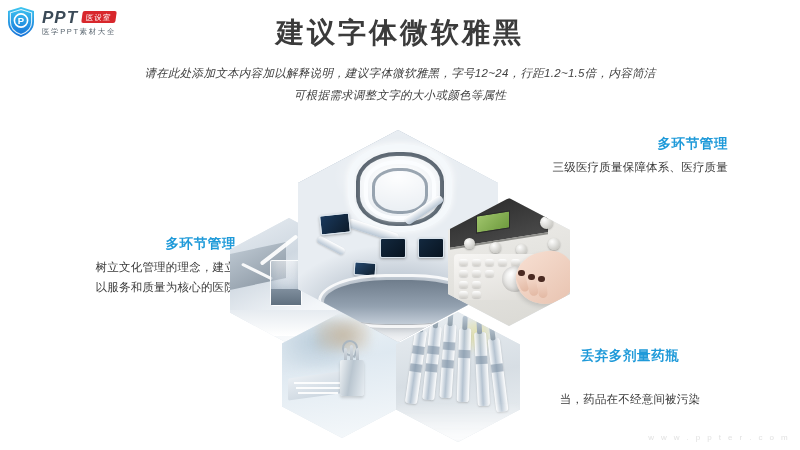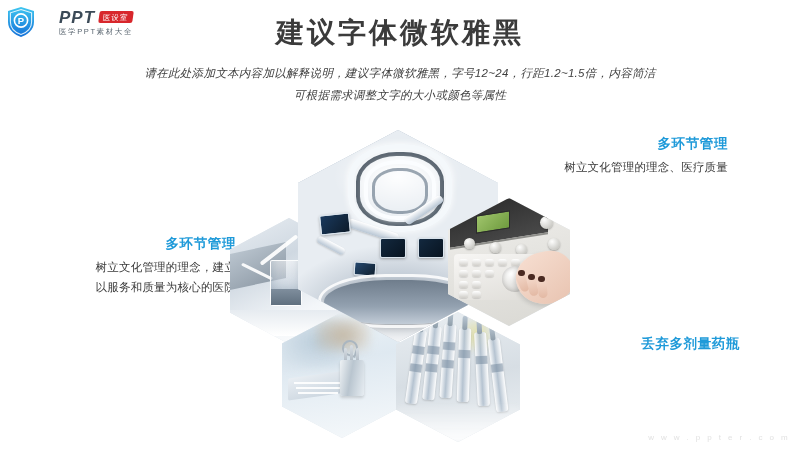--- a/index.html
+++ b/index.html
@@ -8,21 +8,21 @@
     font-family:"Liberation Sans","DejaVu Sans",sans-serif;
     background:#ffffff;
     position:relative;
     overflow:hidden;
   }
 
   
   #logo{ position:absolute; left:6px; top:4px; width:140px; height:36px; display:flex; align-items:center; }
   #shield-wrap{ width:30px; height:32px; position:relative; flex:0 0 auto; }
   #shield-wrap svg{ display:block; }
-  #logo-text{ margin-left:23px; line-height:1; }
+  #logo-text{ margin-left:6px; line-height:1; }
   #logo-row1{ display:flex; align-items:center; }
   #logo-ppt{
     font-weight:bold; font-style:italic; font-size:17px; letter-spacing:1px;
     color:#3b4a57; font-family:"Liberation Sans",sans-serif;
   }
   #logo-badge{
     margin-left:4px; background:#d8272c; color:#fff; font-size:7.5px;
     padding:2.5px 4px 2px 4px; border-radius:2px; letter-spacing:1px;
     transform:skewX(-8deg); white-space:nowrap;
   }
@@ -233,21 +233,21 @@
   .callout{ position:absolute; }
   .callout h3{
     font-size:13.5px; font-weight:bold; color:#1f9ad9; letter-spacing:.6px;
     margin-bottom:5px; line-height:1.2;
   }
   .callout p{
     font-size:11.5px; color:#3a3a3a; line-height:20px; letter-spacing:.2px;
   }
   #callout-multi{ left:508px; top:136px; width:220px; text-align:right; }
   #callout-culture{ left:36px; top:236px; width:200px; text-align:right; }
-  #callout-vial{ left:520px; top:336px; width:220px; text-align:right; }
+  #callout-vial{ left:520px; top:348px; width:220px; text-align:center; }
 
   
   #watermark{
     position:absolute; right:10px; bottom:8px; font-size:8px; color:#e2e2e2;
     letter-spacing:2.4px;
   }
 </style>
 </head>
 <body>
 
@@ -399,32 +399,33 @@
         <div class="syr-band" style="top:26px;"></div>
       </div>
       <div id="br-blur"></div>
     </div>
   </div>
 </div>
 
 <div class="callout" id="callout-multi">
   <h3>多环节管理</h3>
   <p>
-    <span>树立文化管理的理念、医疗质量</span><br>
+    <span>三级医疗质量保障体系、医疗质量</span><br>
   </p>
 </div>
 
 <div class="callout" id="callout-culture">
   <h3>多环节管理</h3>
   <p>
     <span>树立文化管理的理念，建立</span><br>
     <span>以服务和质量为核心的医院</span>
   </p>
 </div>
 
 <div class="callout" id="callout-vial">
   <h3>丢弃多剂量药瓶</h3>
   <p>
     <br>
+    <span>当，药品在不经意间被污染</span>
   </p>
 </div>
 
 <div id="watermark">w w w . p p t e r . c o m</div>
 
 </body></html>

